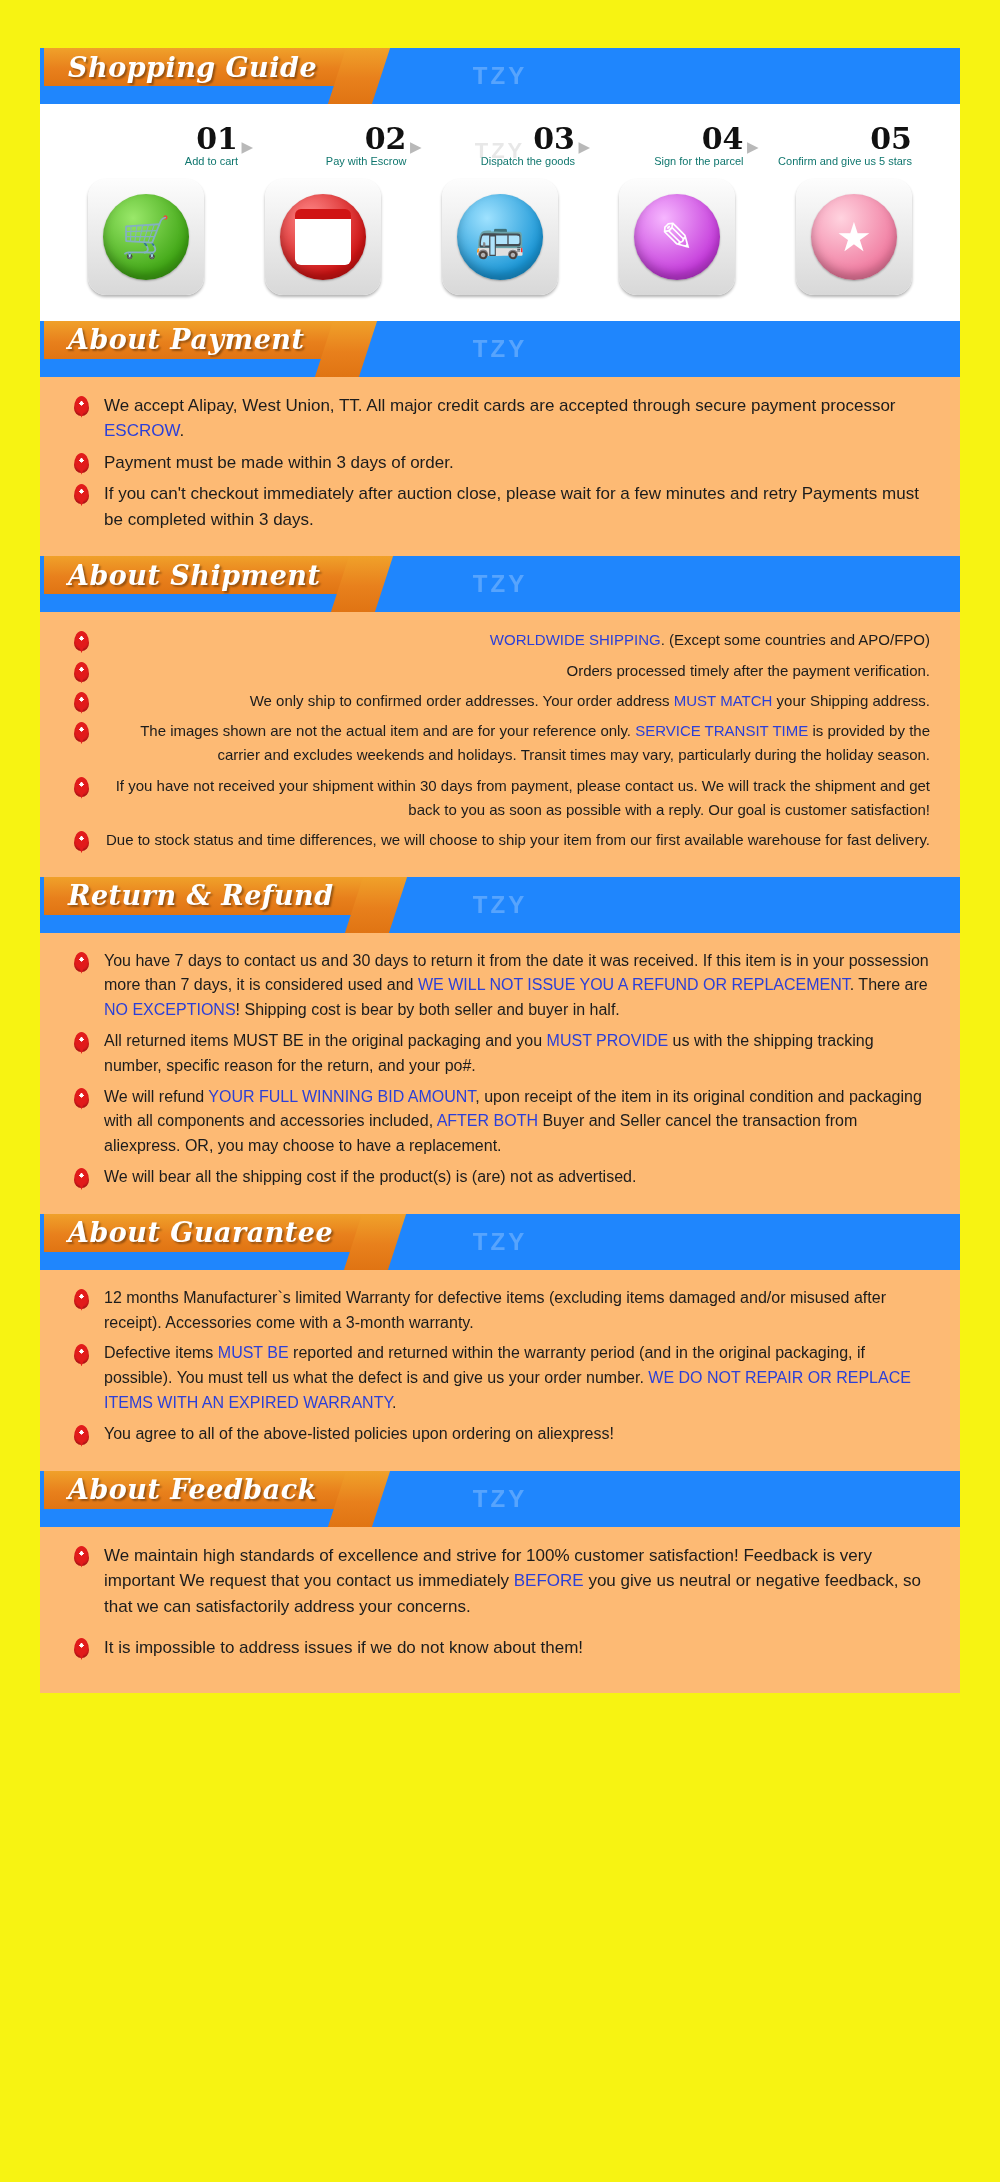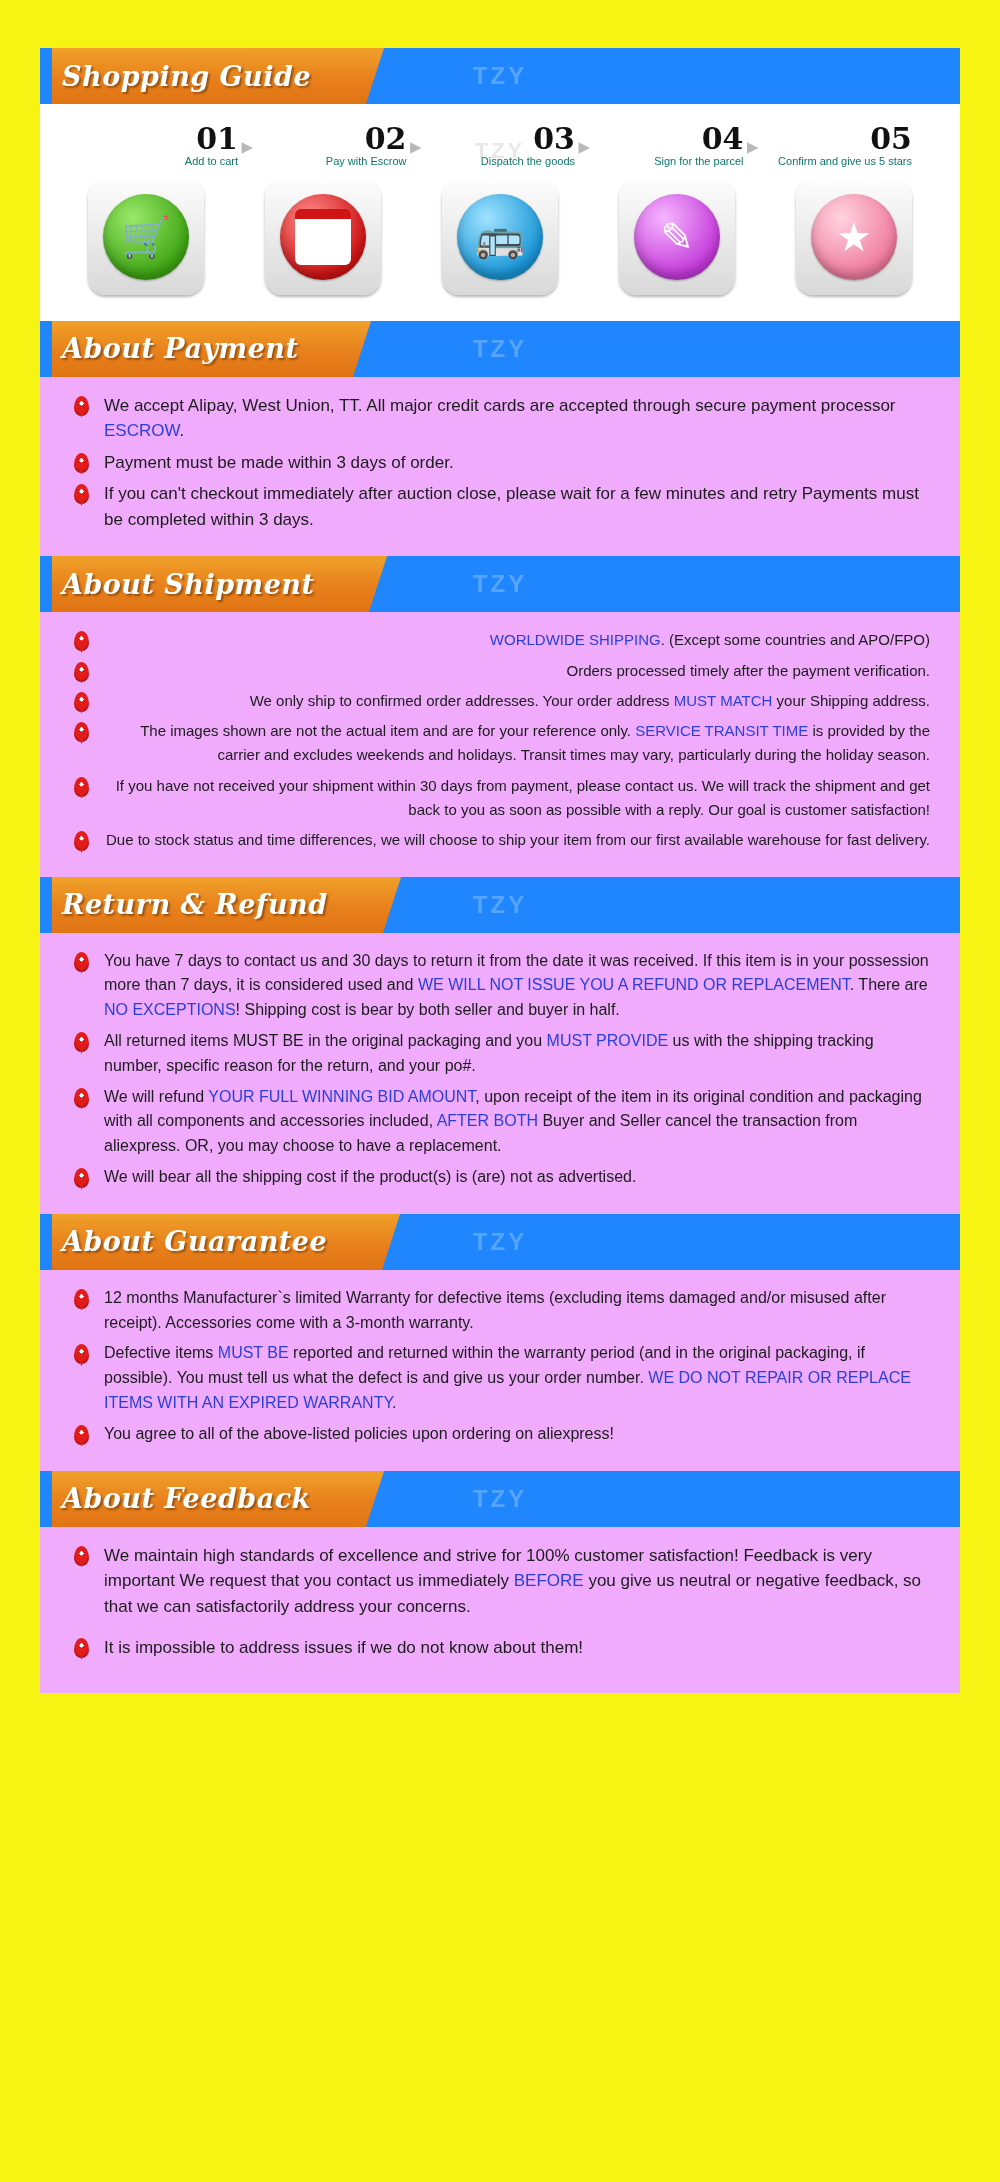--- a/index.html
+++ b/index.html
@@ -21,26 +21,26 @@
 
   
   .bar{
     position:relative;
     height:56px;
     background:#1f86fd;
     overflow:hidden;
   }
   .bar .ribbon{
     position:absolute;
-    left:12px; top:0;
-    height:56px;
+    left:4px; top:0;
+    height:38px;
     background:linear-gradient(180deg,#f0a12a 0%,#e8801c 55%,#e07413 100%);
     display:flex;
     align-items:center;
-    padding-left:10px;
+    padding-left:24px;
     padding-right:42px;
     box-sizing:border-box;
   }
   .bar .ribbon:after{
     content:"";
     position:absolute;
     right:-22px; top:0;
     width:44px; height:56px;
     background:inherit;
     transform:skewX(-18deg);
@@ -132,21 +132,21 @@
   .d-blue{background:radial-gradient(circle at 35% 28%,#9fe2ff,#1a96d6 70%);}
   .d-purple{background:radial-gradient(circle at 35% 28%,#f6b6ff,#c43ada 70%);}
   .d-pink{background:radial-gradient(circle at 35% 28%,#ffd3df,#f07ba0 70%);}
   .sq{
     width:56px;height:46px;border-radius:6px;background:#fff;
     display:flex;align-items:center;justify-content:center;
   }
 
   
   .block{
-    background:#f0abfc;
+    background:#fdba74;
     padding:16px 30px 18px 30px;
   }
   ul.list{
     list-style:none;
     margin:0;
     padding:0;
   }
   ul.list li{
     position:relative;
     padding-left:34px;

